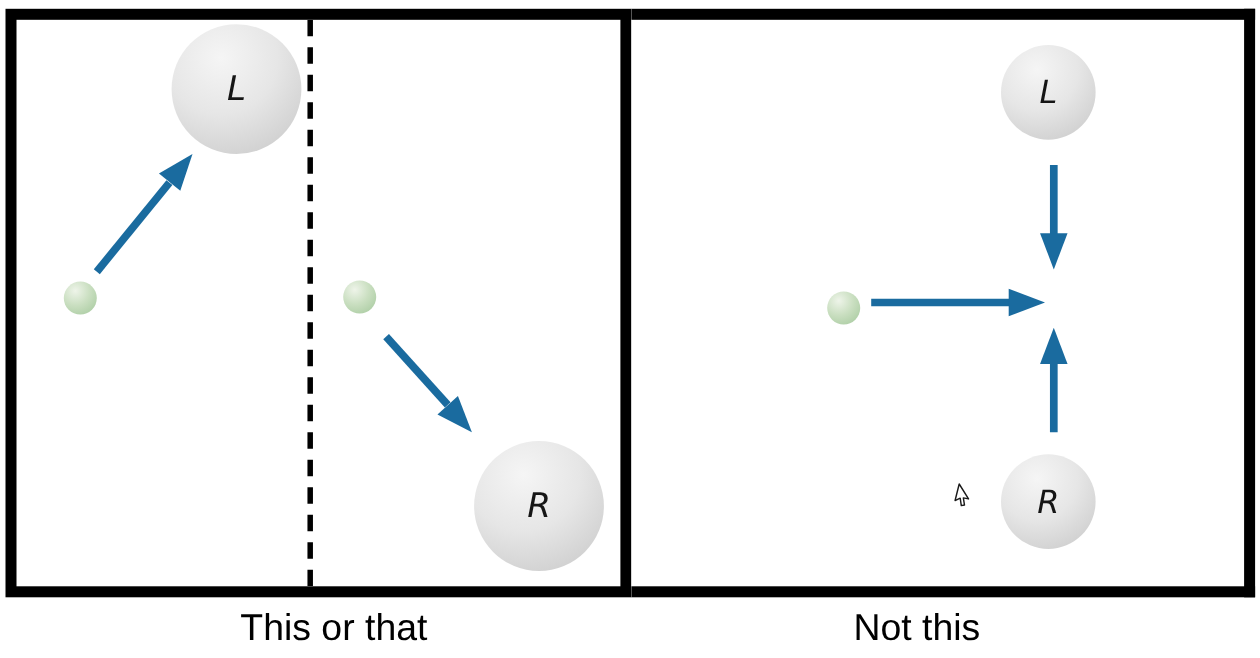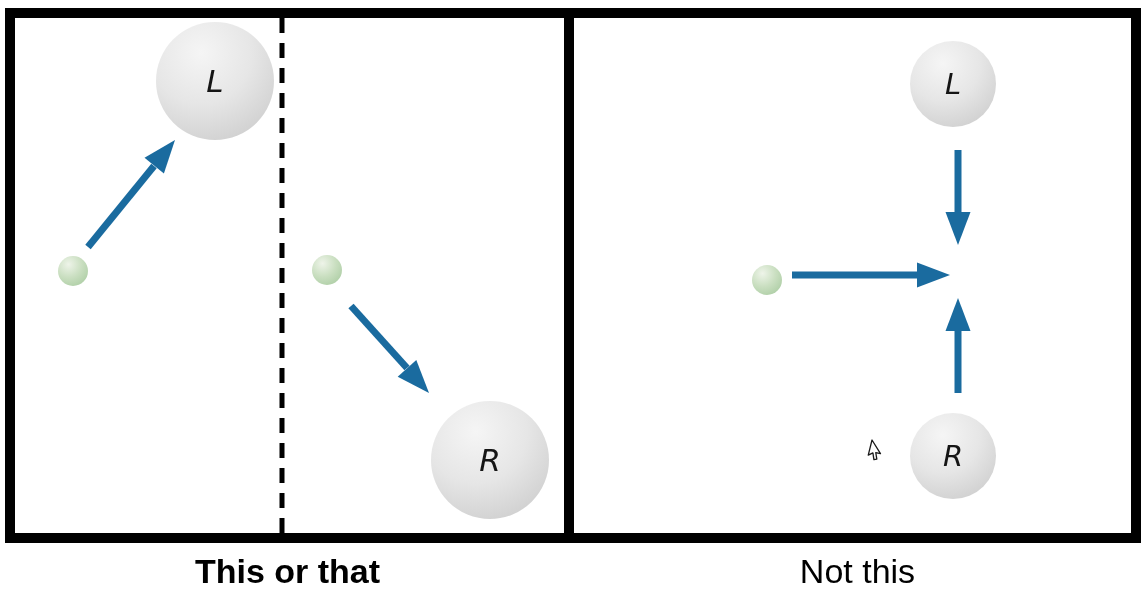--- a/index.html
+++ b/index.html
@@ -48,22 +48,22 @@
   }
 
   .caption {
     position: absolute;
     top: 551px;
     text-align: center;
     font-size: 34px;
     line-height: 41px;
     color: #000000;
   }
-  .caption-left  { left: 3px;   width: 569px; font-weight: bold; }
-  .caption-right { left: 574px; width: 567px; }
+  .caption-left  { left: 19px;   width: 569px; }
+  .caption-right { left: 550px; width: 567px; }
 
   .cursor {
     position: absolute;
   }
 </style>
 </head>
 <body>
 
 <div class="canvas">
 

